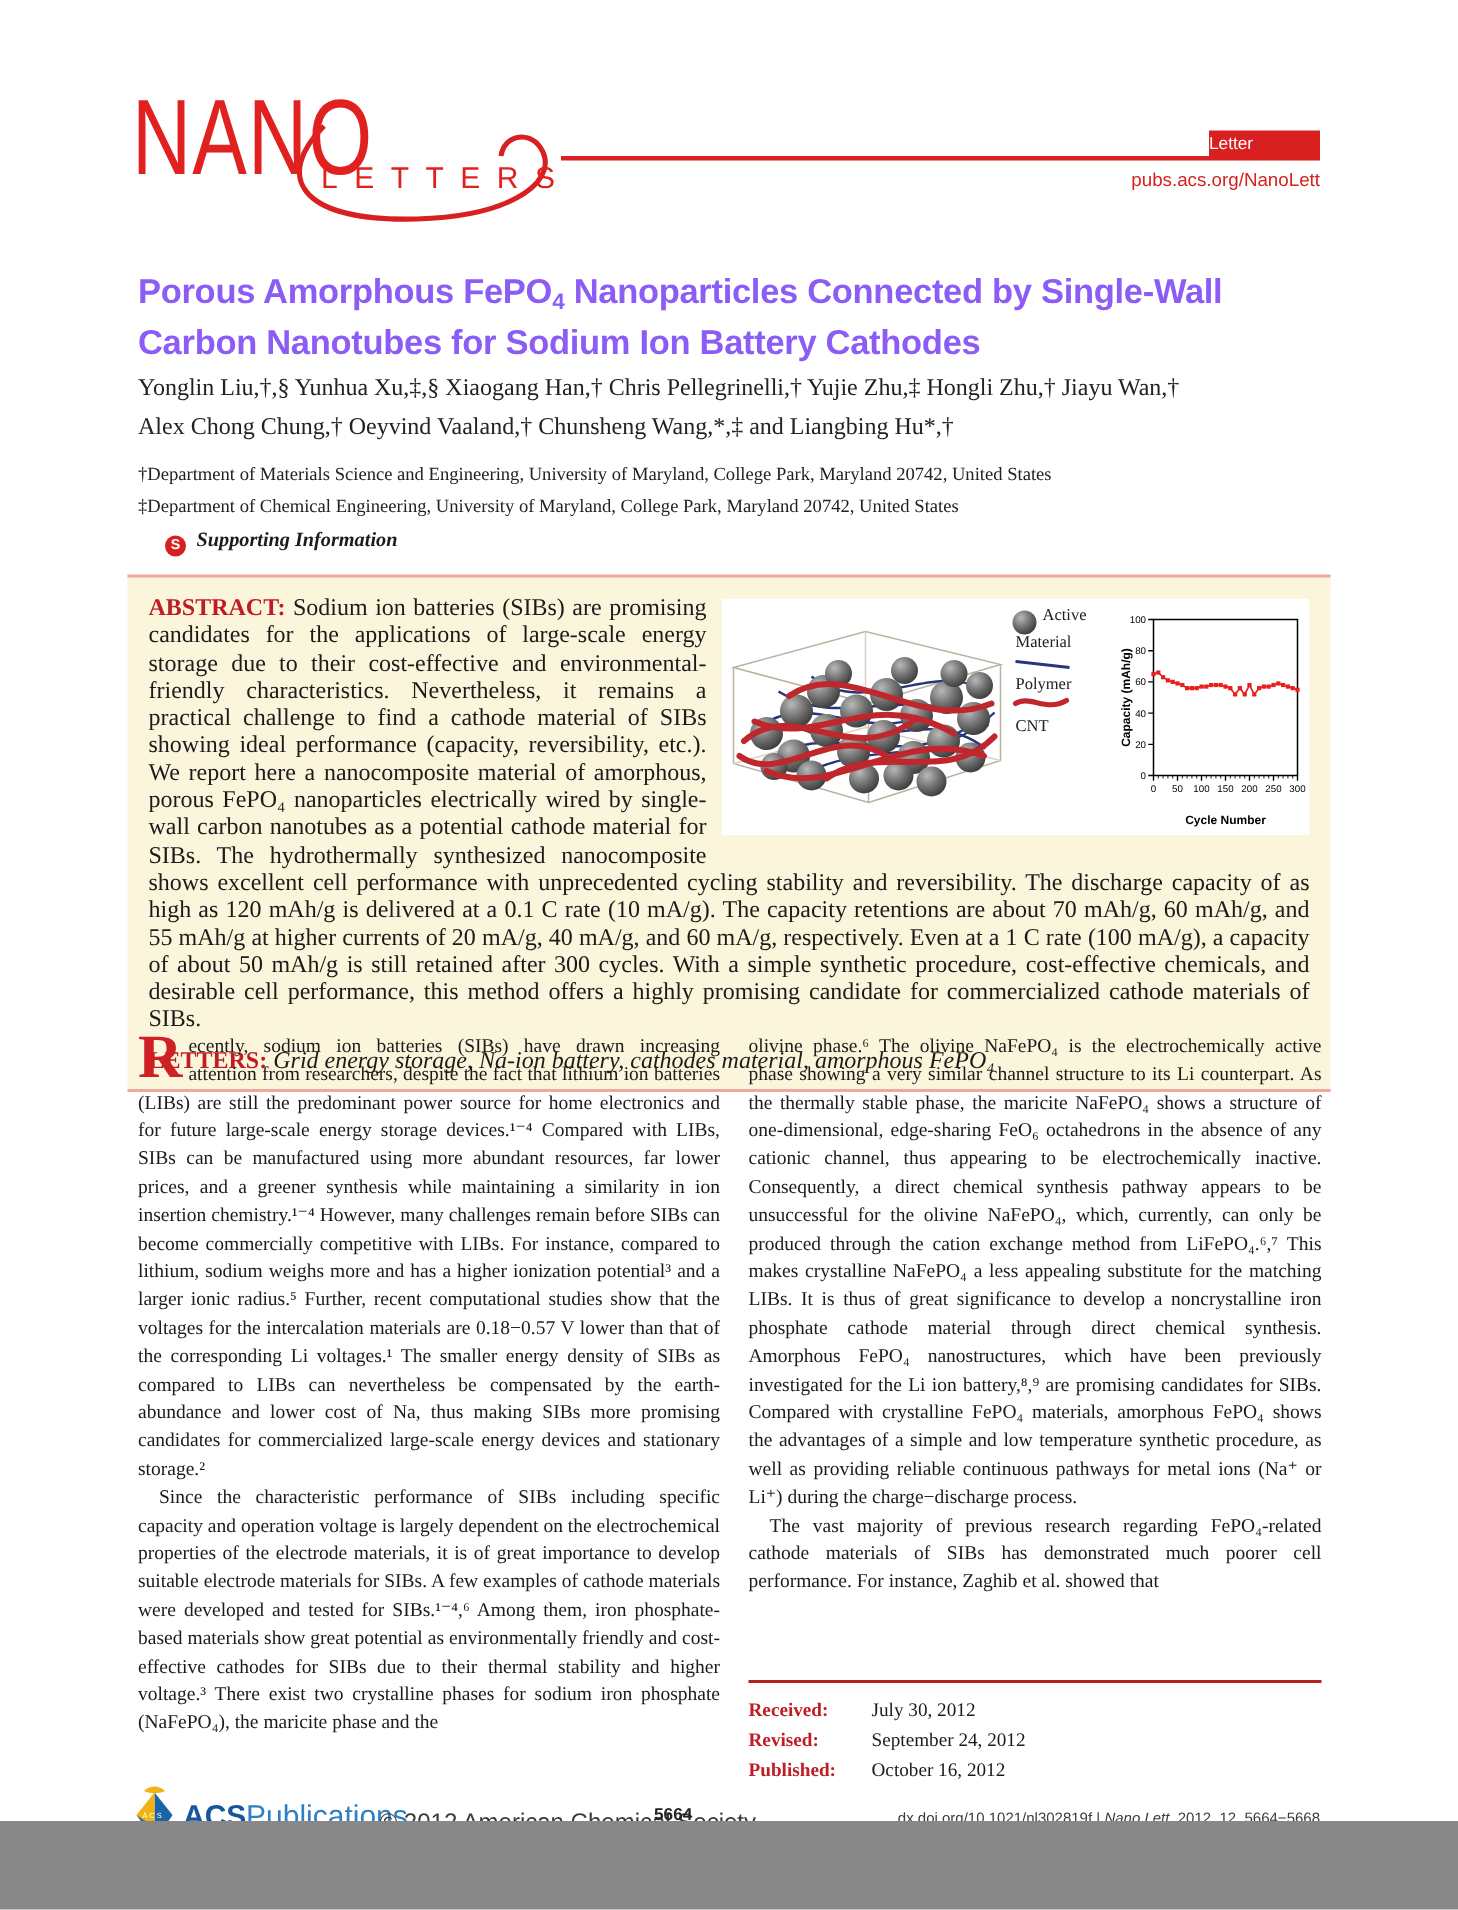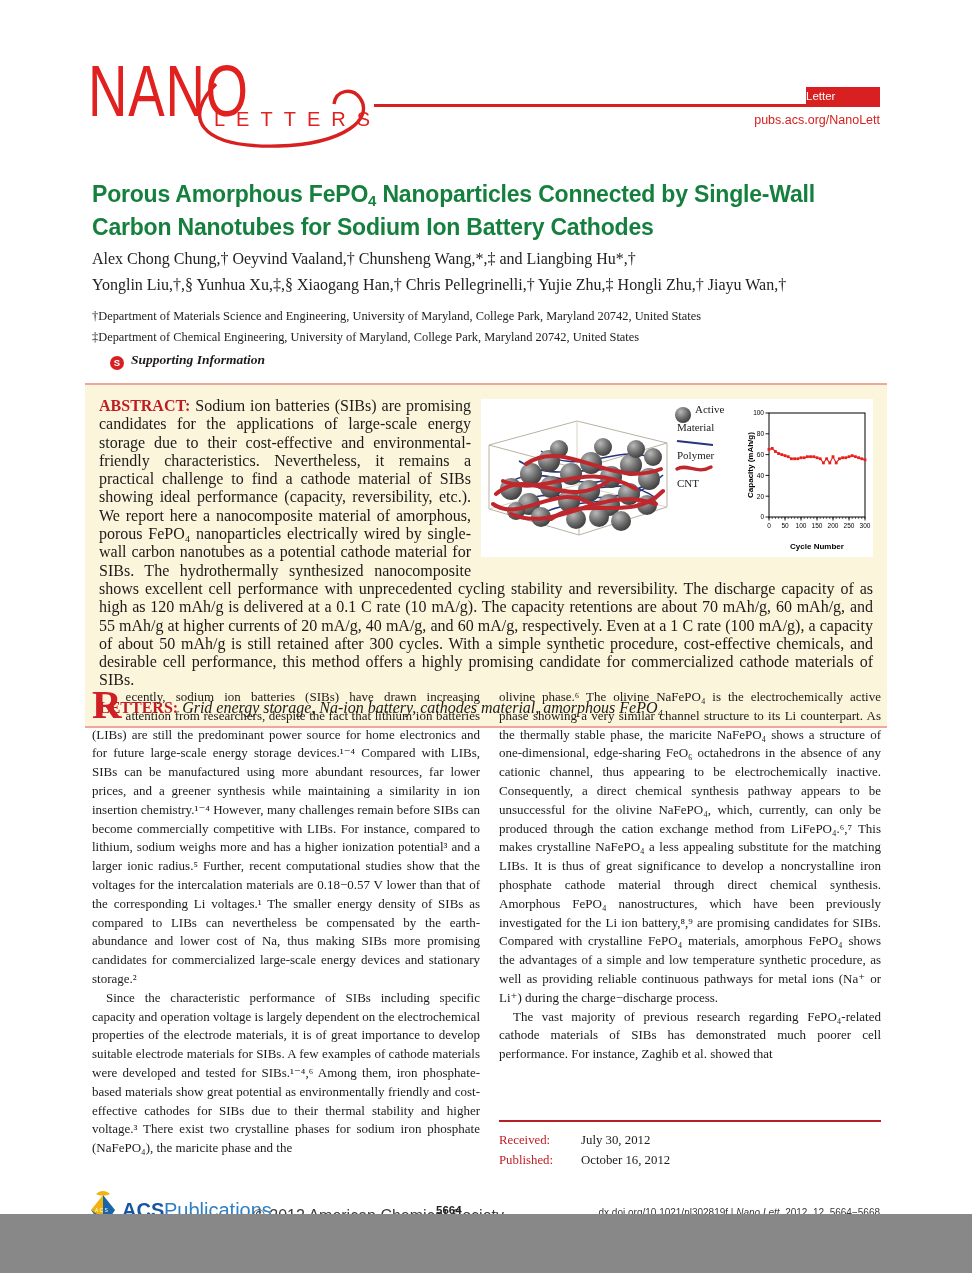--- a/index.html
+++ b/index.html
@@ -15,21 +15,21 @@
   .swoosh{position:absolute;left:0;top:0;}
   .header-line{position:absolute;left:374px;top:104px;width:506px;height:3px;background:#d7201f;}
   .letter-badge{position:absolute;left:806px;top:87px;width:74px;height:18px;background:#d7201f;
                 color:#fff;font-family:"Liberation Sans",sans-serif;font-size:11.5px;
                 line-height:18px;}
   .site-url{position:absolute;right:92px;top:113px;color:#d7201f;
             font-family:"Liberation Sans",sans-serif;font-size:12.5px;}
   
   .title{position:absolute;left:92px;top:179px;width:800px;
          font-family:"Liberation Sans",sans-serif;font-weight:700;font-size:23px;
-         line-height:31px;color:#15803d;letter-spacing:-.2px;white-space:nowrap;}
+         line-height:31px;color:#8b5cf6;letter-spacing:-.2px;white-space:nowrap;}
   .title .tsub{font-size:15px;position:relative;top:4px;}
   .authors{position:absolute;left:92px;top:246px;width:795px;font-size:16px;line-height:26px;color:#222;}
   .affils{position:absolute;left:92px;top:306px;width:795px;font-size:12.4px;line-height:21px;color:#222;}
   .supporting{position:absolute;left:110px;top:352px;font-size:13.5px;}
   .s-badge{display:inline-block;width:14px;height:14px;border-radius:50%;background:#d7201f;color:#fff;
            font-family:"Liberation Sans",sans-serif;font-size:9.5px;font-weight:700;text-align:center;
            line-height:14px;vertical-align:-2px;margin-right:7px;}
   .s-text{font-weight:700;font-style:italic;}
   
   .abs-box{position:absolute;left:85px;top:383px;width:774px;padding:12px 14px 9px 14px;
@@ -44,21 +44,21 @@
   .col-left{left:92px;width:388px;}
   .col-right{left:499px;width:382px;}
   .col p{margin:0;}
   .col p.indent{text-indent:14px;}
   .dropcap{float:left;font-size:41px;line-height:33px;font-weight:700;color:#cf2026;
            padding-right:4px;}
   
   .dates-block{position:absolute;left:499px;top:1120px;width:382px;border-top:2px solid #b32025;
                padding-top:8px;font-size:12.8px;line-height:20px;}
   .dates-row{display:flex;}
-  .dates-label{width:82px;color:#bf1d23;font-weight:400;}
+  .dates-label{width:82px;color:#bf1d23;font-weight:700;}
   
   .footer-logo{position:absolute;left:86px;top:1190px;}
   .acs-text{font-family:"Liberation Sans",sans-serif;font-size:20px;font-weight:700;fill:#16559f;}
   .acs-text2{font-family:"Liberation Sans",sans-serif;font-size:20px;font-weight:400;fill:#2f7fc1;}
   .copyright{position:absolute;left:253px;top:1207px;font-family:"Liberation Sans",sans-serif;
              font-size:16px;color:#3a3a3a;}
   .pagenum{position:absolute;left:436px;top:1204px;width:100px;text-align:left;
            font-family:"Liberation Sans",sans-serif;font-size:11.5px;font-weight:700;color:#222;}
   .doi{position:absolute;right:92px;top:1207px;font-family:"Liberation Sans",sans-serif;
        font-size:10px;color:#3a3a3a;}
@@ -82,22 +82,22 @@
   </div>
   <div class="header-line"></div>
   <div class="letter-badge">Letter</div>
   <div class="site-url">pubs.acs.org/NanoLett</div>
 
   <div class="title">
     <div><span>Porous Amorphous FePO</span><span class="tsub">4</span><span> Nanoparticles Connected by Single-Wall</span></div>
     <div>Carbon Nanotubes for Sodium Ion Battery Cathodes</div>
   </div>
   <div class="authors">
+    <div>Yonglin Liu,†,§ Yunhua Xu,‡,§ Xiaogang Han,† Chris Pellegrinelli,† Yujie Zhu,‡ Hongli Zhu,† Jiayu Wan,†</div>
     <div>Alex Chong Chung,† Oeyvind Vaaland,† Chunsheng Wang,*,‡ and Liangbing Hu*,†</div>
-    <div>Yonglin Liu,†,§ Yunhua Xu,‡,§ Xiaogang Han,† Chris Pellegrinelli,† Yujie Zhu,‡ Hongli Zhu,† Jiayu Wan,†</div>
   </div>
   <div class="affils">
     <div>†Department of Materials Science and Engineering, University of Maryland, College Park, Maryland 20742, United States</div>
     <div>‡Department of Chemical Engineering, University of Maryland, College Park, Maryland 20742, United States</div>
   </div>
   <div class="supporting">
     <span class="s-badge">S</span><span class="s-text">Supporting Information</span>
   </div>
 
   <div class="abs-box">
@@ -284,20 +284,24 @@
     <p>olivine phase.⁶ The olivine NaFePO₄ is the electrochemically active phase showing a very similar channel structure to its Li counterpart. As the thermally stable phase, the maricite NaFePO₄ shows a structure of one-dimensional, edge-sharing FeO₆ octahedrons in the absence of any cationic channel, thus appearing to be electrochemically inactive. Consequently, a direct chemical synthesis pathway appears to be unsuccessful for the olivine NaFePO₄, which, currently, can only be produced through the cation exchange method from LiFePO₄.⁶,⁷ This makes crystalline NaFePO₄ a less appealing substitute for the matching LIBs. It is thus of great significance to develop a noncrystalline iron phosphate cathode material through direct chemical synthesis. Amorphous FePO₄ nanostructures, which have been previously investigated for the Li ion battery,⁸,⁹ are promising candidates for SIBs. Compared with crystalline FePO₄ materials, amorphous FePO₄ shows the advantages of a simple and low temperature synthetic procedure, as well as providing reliable continuous pathways for metal ions (Na⁺ or Li⁺) during the charge−discharge process.</p>
     <p class="indent">The vast majority of previous research regarding FePO₄-related cathode materials of SIBs has demonstrated much poorer cell performance. For instance, Zaghib et al. showed that</p>
   </div>
 
   <div class="dates-block">
     <div class="dates-row">
       <span class="dates-label">Received:</span>
       <span>July 30, 2012</span>
     </div>
     <div class="dates-row">
+      <span class="dates-label">Revised:</span>
+      <span>September 24, 2012</span>
+    </div>
+    <div class="dates-row">
       <span class="dates-label">Published:</span>
       <span>October 16, 2012</span>
     </div>
   </div>
 
   <div class="footer-logo">
     <svg width="200" height="42" viewBox="0 0 200 42">
       <g>
         <path d="M10,4 C14,0 20,0 24,4 C20,6 14,6 10,4 Z" fill="#f0b310"></path>
         <polygon points="17,5 29,20 17,37" fill="#1b64a7"></polygon>

